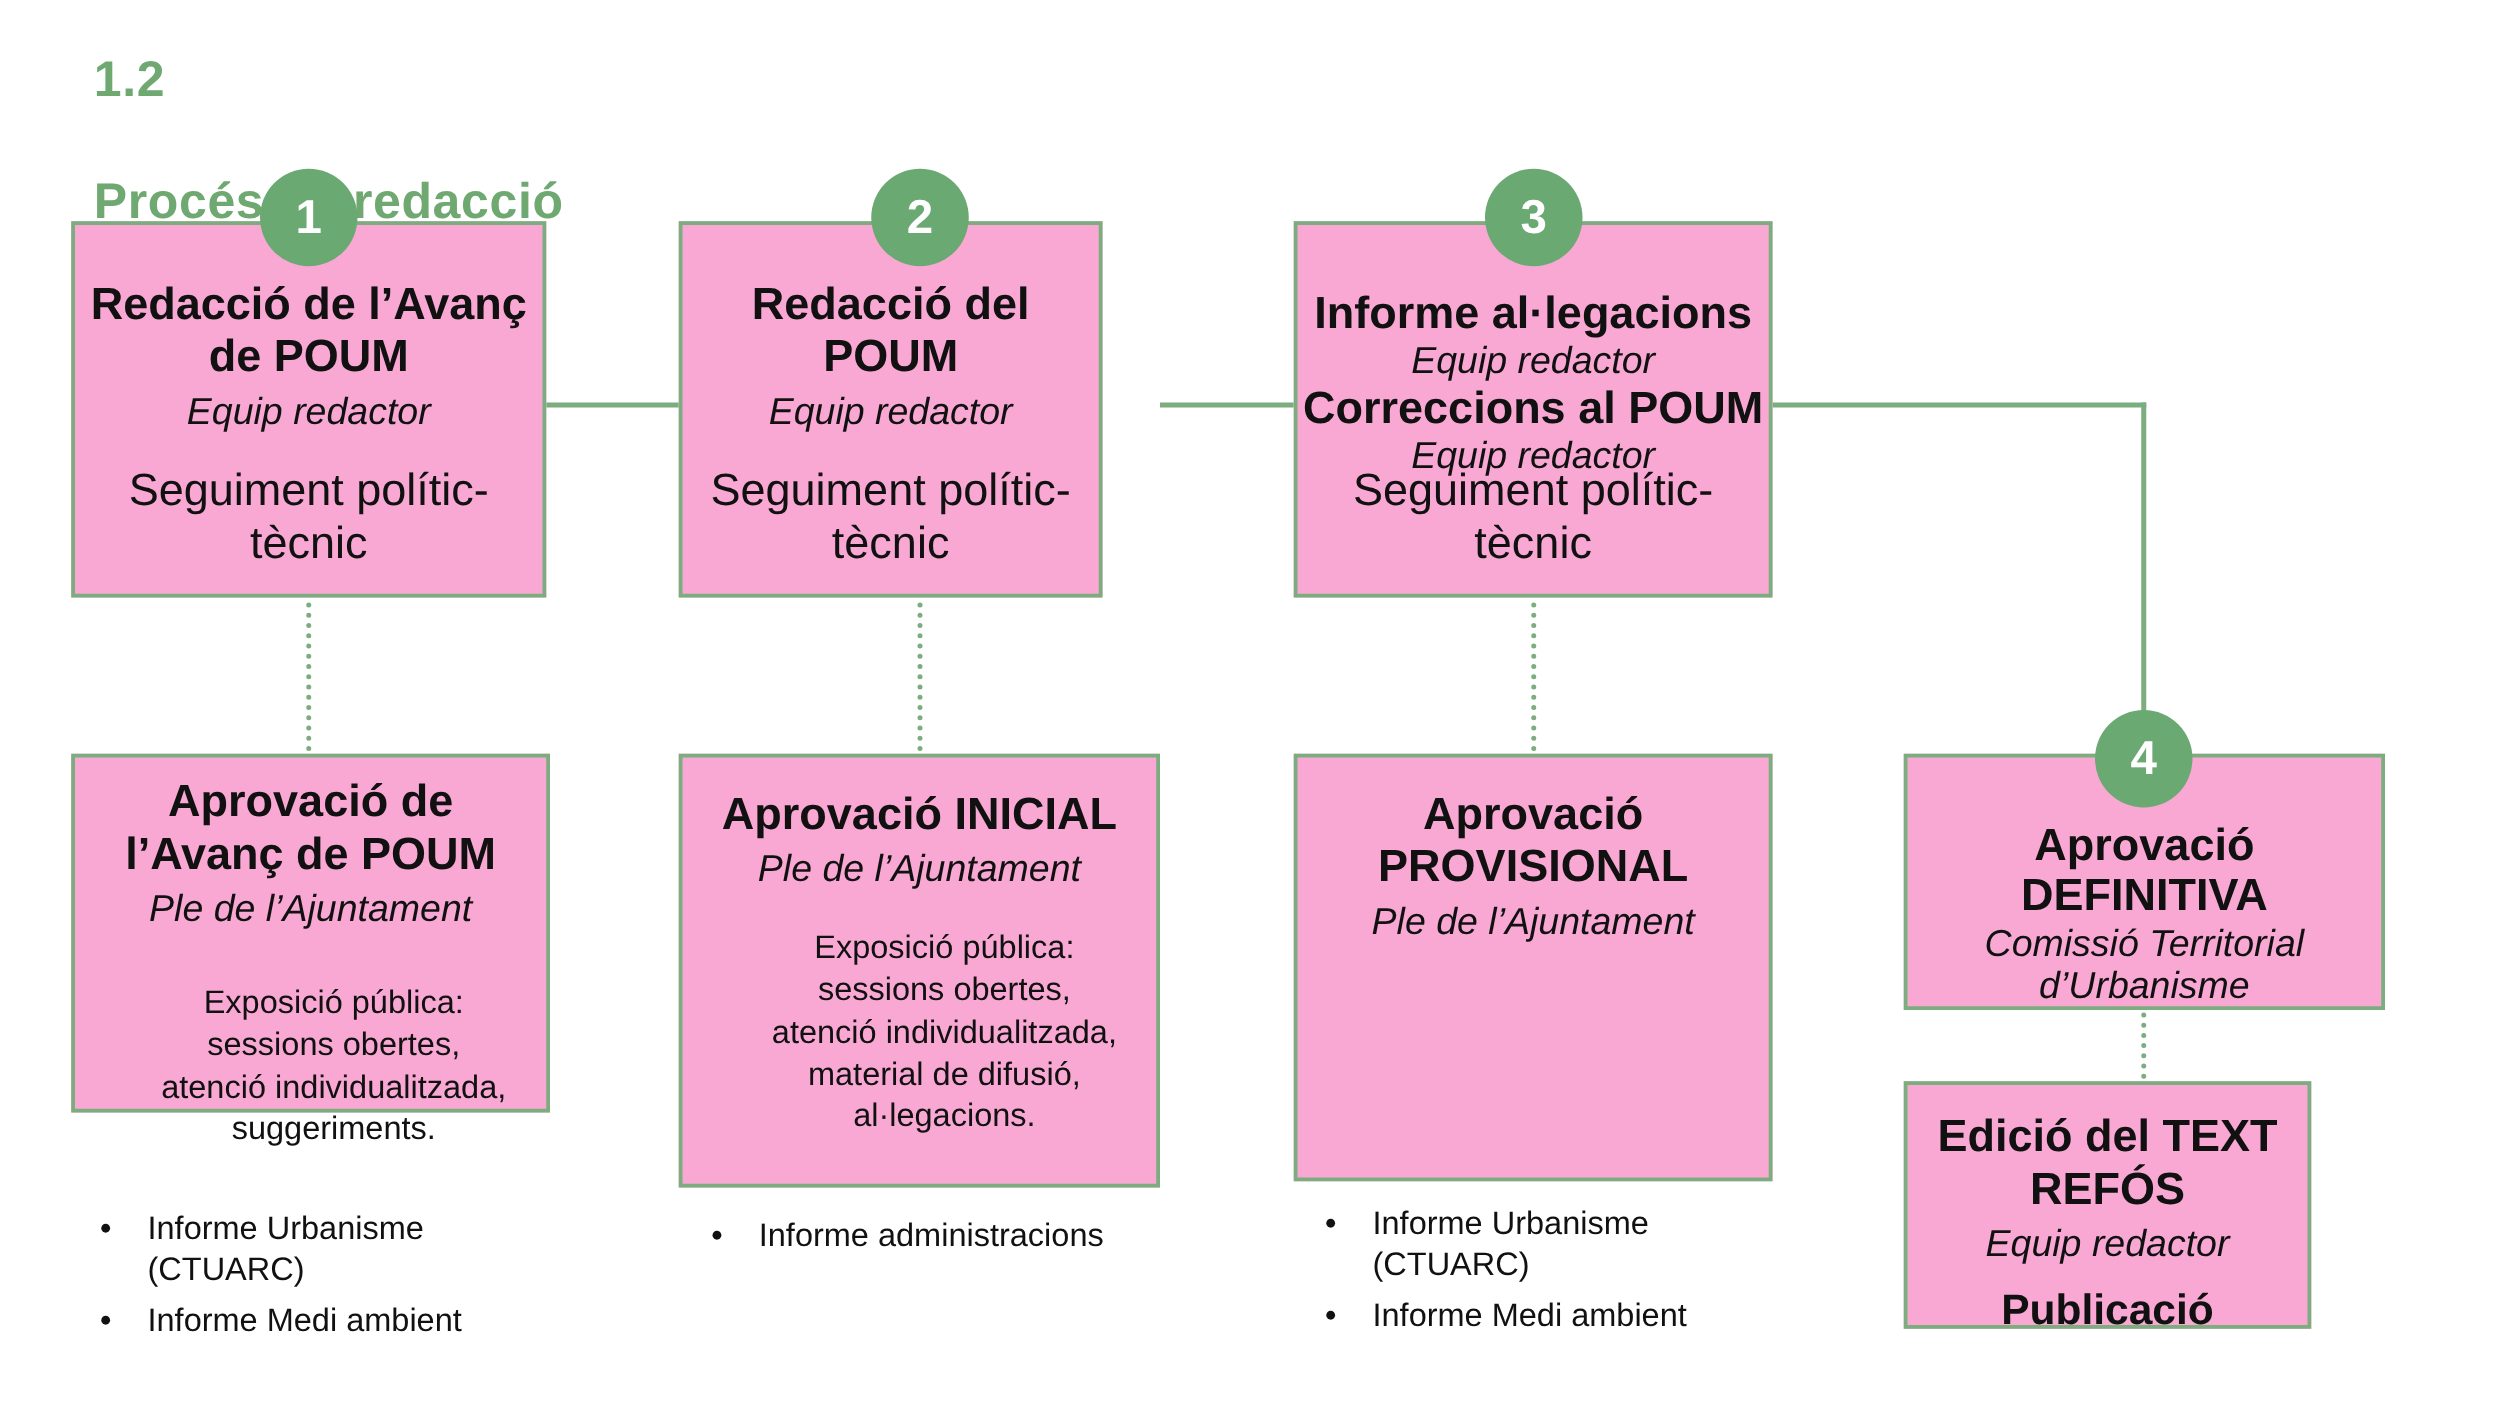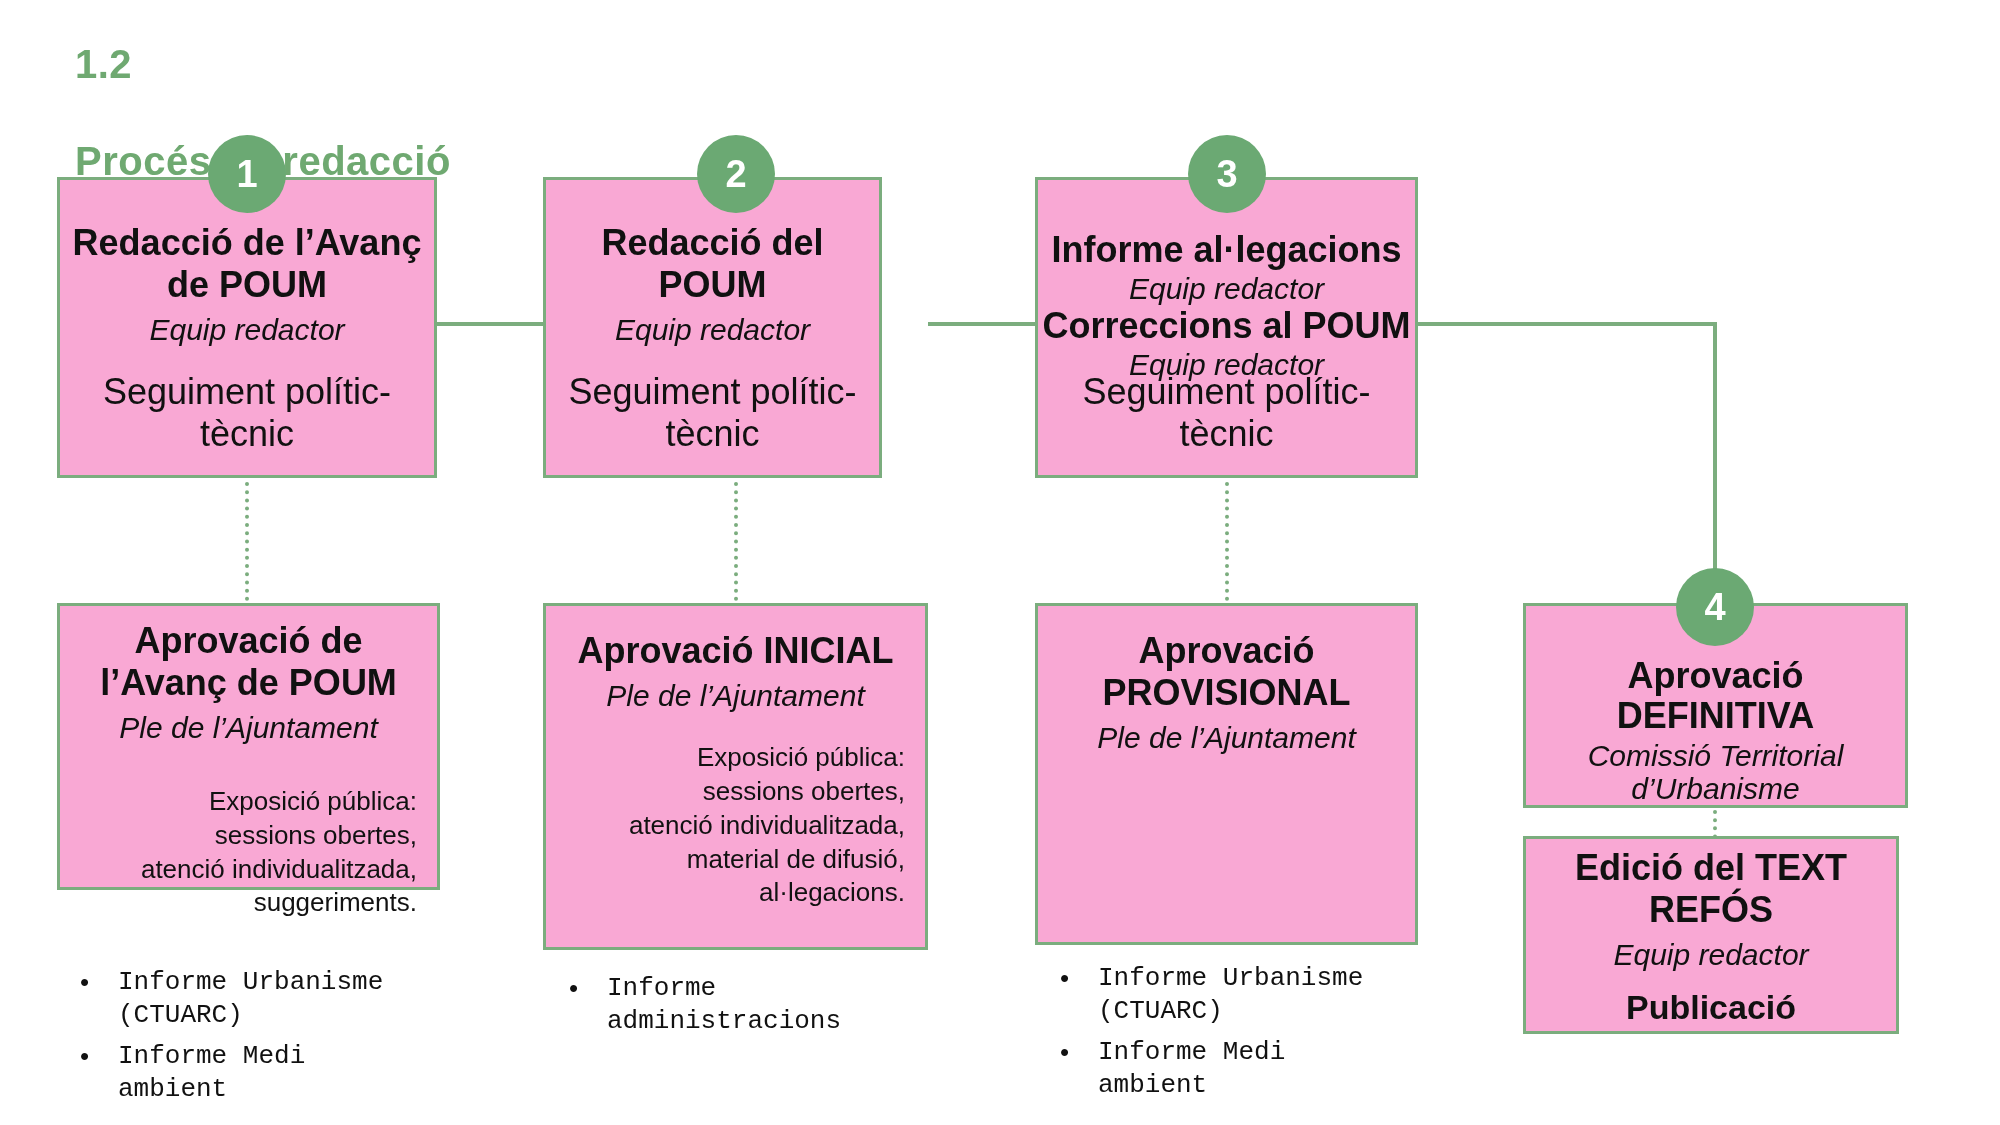--- a/index.html
+++ b/index.html
@@ -20,37 +20,37 @@
   
   .pbox{
     position:absolute;background:#f9a8d4;border:3px solid var(--line-green);
     box-sizing:border-box;text-align:center;z-index:2;
   }
   .btitle{font-size:36px;font-weight:bold;line-height:1.16;white-space:pre-line;}
   .bsub{font-size:30px;font-style:italic;line-height:1.15;margin-top:7px;white-space:pre-line;}
   .tight .btitle{line-height:1.12;}
   .tight .bsub{margin-top:2px;line-height:1.12;}
   .bfooter{position:absolute;left:0;right:0;bottom:20px;font-size:36px;font-weight:normal;}
-  .bbody{font-size:26px;line-height:1.3;text-align:right;white-space:pre-line;}
+  .bbody{font-size:26px;line-height:1.3;text-align:center;white-space:pre-line;}
   .efooter{font-size:34px;font-weight:bold;margin-top:16px;}
   
   .circle{
     position:absolute;width:78px;height:78px;border-radius:50%;
     background:var(--accent-green);color:#ffffff;display:flex;align-items:center;
     justify-content:center;font-size:38px;font-weight:bold;z-index:3;
   }
   
   .hline{position:absolute;height:4px;background:var(--line-green);z-index:1;}
   .vline{position:absolute;width:4px;background:var(--line-green);z-index:1;}
   .dotline{position:absolute;width:0;border-left:4px dotted var(--line-green);z-index:1;}
   
   .bullets{position:absolute;text-align:left;font-size:26px;line-height:1.28;z-index:2;}
   .bullet-row{display:flex;align-items:flex-start;margin-bottom:7px;}
   .bullet-dot{width:14px;flex:0 0 14px;margin-right:24px;font-size:26px;}
-  .bullet-text{white-space:pre-line;font-family:Liberation Mono, monospace;}
+  .bullet-text{white-space:pre-line;}
 </style>
 </head>
 <body>
 
 <div class="canvas">
 
   <div class="page-title">
     <span>1.2</span>
     <span>Procés de redacció</span>
   </div>
@@ -112,21 +112,21 @@
     <div class="bsub">Ple de l’Ajuntament</div>
   </div>
 
   <div class="pbox tight" style="left:1523px;top:603px;width:385px;height:205px;padding-top:50px">
     <div class="btitle">Aprovació
 DEFINITIVA</div>
     <div class="bsub">Comissió Territorial
 d’Urbanisme</div>
   </div>
 
-  <div class="pbox" style="left:1523px;top:836px;width:376px;height:198px;padding-top:8px">
+  <div class="pbox" style="left:1523px;top:865px;width:326px;height:198px;padding-top:20px">
     <div class="btitle">Edició del TEXT
 REFÓS</div>
     <div class="bsub">Equip redactor</div>
     <div class="efooter">Publicació</div>
   </div>
 
   <div class="circle" style="left:208px;top:135px">
     <span>1</span>
   </div>
   <div class="circle" style="left:697px;top:135px">

